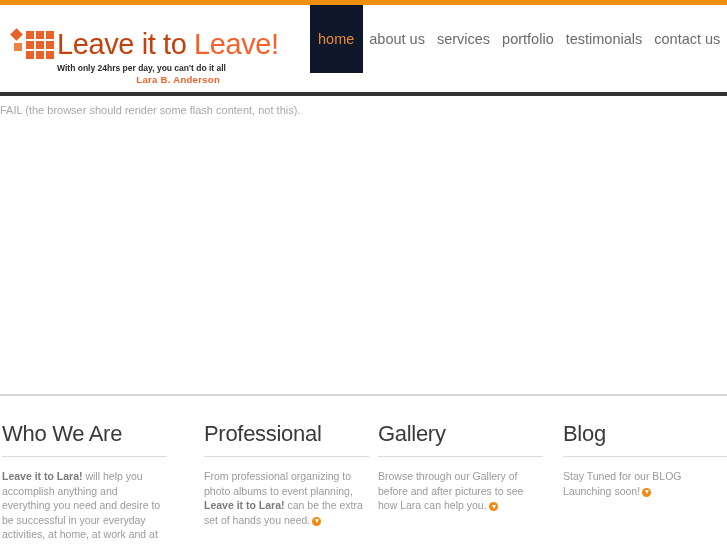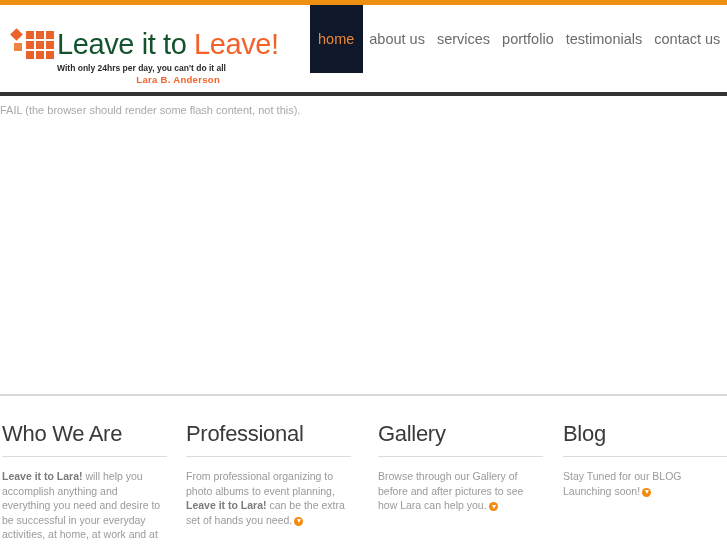--- a/index.html
+++ b/index.html
@@ -66,21 +66,21 @@
 
   .logo-word {
     position: absolute;
     left: 47px;
     top: 0px;
     font-size: 29px;
     line-height: 34px;
     letter-spacing: -0.4px;
     white-space: nowrap;
   }
-  .logo-word .dark { color: #14532d; font-weight: 400; text-align: center; }
+  .logo-word .dark { color: #c2410c; font-weight: 400; text-align: center; }
   .logo-word .orange { color: #f2622a; font-weight: 400; }
 
   .logo-tag {
     position: absolute;
     left: 47px;
     top: 36px;
     width: 163px;
     text-align: center;
     font-size: 8.5px;
     font-weight: bold;
@@ -169,21 +169,21 @@
     top: 420px; left: 0;
     width: 614px;
     height: 125px;
   }
   .col {
     position: absolute;
     top: 0;
     width: 165px;
   }
   .col-1 { left: 2px; }
-  .col-2 { left: 186px; }
+  .col-2 { left: 204px; }
   .col-3 { left: 378px; }
   .col-4 { left: 563px; }
 
   .col-title {
     font-size: 22px;
     font-weight: 400;
     color: #3a3a3a;
     line-height: 28px;
     letter-spacing: -0.3px;
     margin: 0;

